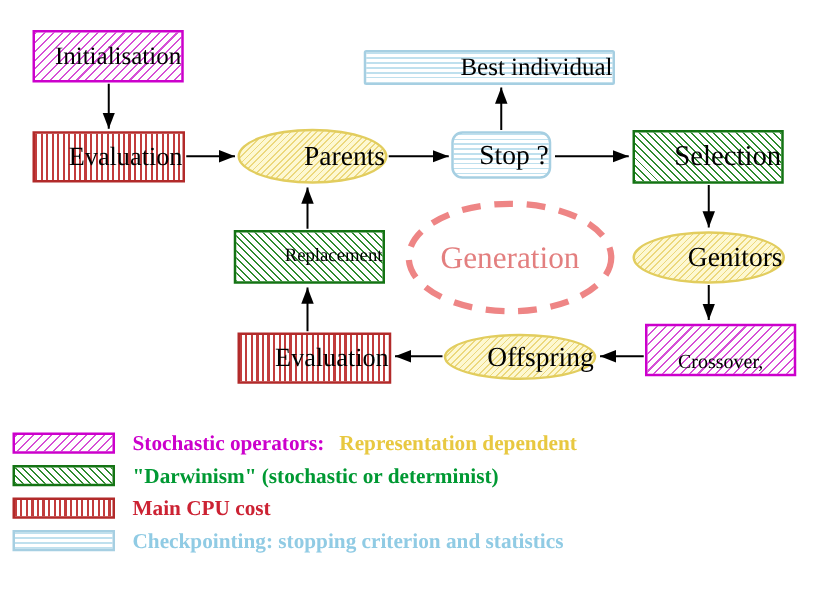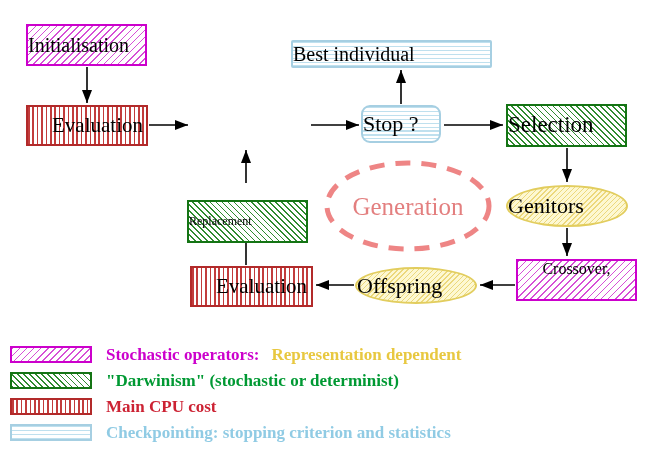--- a/index.html
+++ b/index.html
@@ -1,21 +1,21 @@
 <!DOCTYPE html>
 <html><head>
 <meta charset="utf-8">
 <style>
   html,body{margin:0;padding:0;background:#ffffff;}
   .canvas{
     position:relative;width:662px;height:471px;background:#ffffff;overflow:hidden;
     font-family:"Liberation Serif","DejaVu Serif",serif;
   }
   .node{
-    position:absolute;display:flex;align-items:center;justify-content:flex-start;
+    position:absolute;display:flex;align-items:center;justify-content:flex-end;
     text-align:center;color:#000;box-sizing:border-box;
   }
   .node-label{display:block;line-height:1.05;}
   
   .magenta-hatch{
     border:2px solid #cc00cc;background-color:#ffffff;
     background-image:repeating-linear-gradient(135deg,#d650d6 0 1.2px,transparent 1.2px 5px);
   }
   .red-stripes{
     border:2px solid #b22a2a;background-color:#ffffff;
@@ -84,34 +84,37 @@
   </svg>
 
   <div class="node magenta-hatch" style="left:26px;top:24px;width:121px;height:42px;font-size:20px;">
     <span class="node-label">Initialisation</span>
   </div>
 
   <div class="node red-stripes" style="left:26px;top:105px;width:122px;height:41px;font-size:21px;">
     <span class="node-label">Evaluation</span>
   </div>
 
+  <div class="node ellipse yellow-hatch" style="left:190px;top:103px;width:120px;height:44px;font-size:22px;">
+    <span class="node-label">Parents</span>
+  </div>
 
   <div class="node cyan-stripes" style="left:291px;top:40px;width:201px;height:28px;font-size:20px;border-radius:2px;">
     <span class="node-label">Best individual</span>
   </div>
 
   <div class="node cyan-stripes rounded" style="left:361px;top:105px;width:80px;height:38px;font-size:22px;">
     <span class="node-label">Stop ?</span>
   </div>
 
   <div class="node green-hatch" style="left:506px;top:104px;width:121px;height:43px;font-size:23px;">
     <span class="node-label">Selection</span>
   </div>
 
-  <div class="node green-hatch" style="left:187px;top:200px;width:121px;height:43px;font-size:12px;">
+  <div class="node green-hatch" style="left:187px;top:184px;width:121px;height:43px;font-size:15px;">
     <span class="node-label">Replacement</span>
   </div>
 
   <div class="generation-label">Generation</div>
 
   <div class="node ellipse yellow-hatch" style="left:506px;top:185px;width:122px;height:42px;font-size:22px;">
     <span class="node-label">Genitors</span>
   </div>
 
   <div class="node red-stripes" style="left:190px;top:266px;width:123px;height:41px;font-size:21px;">

